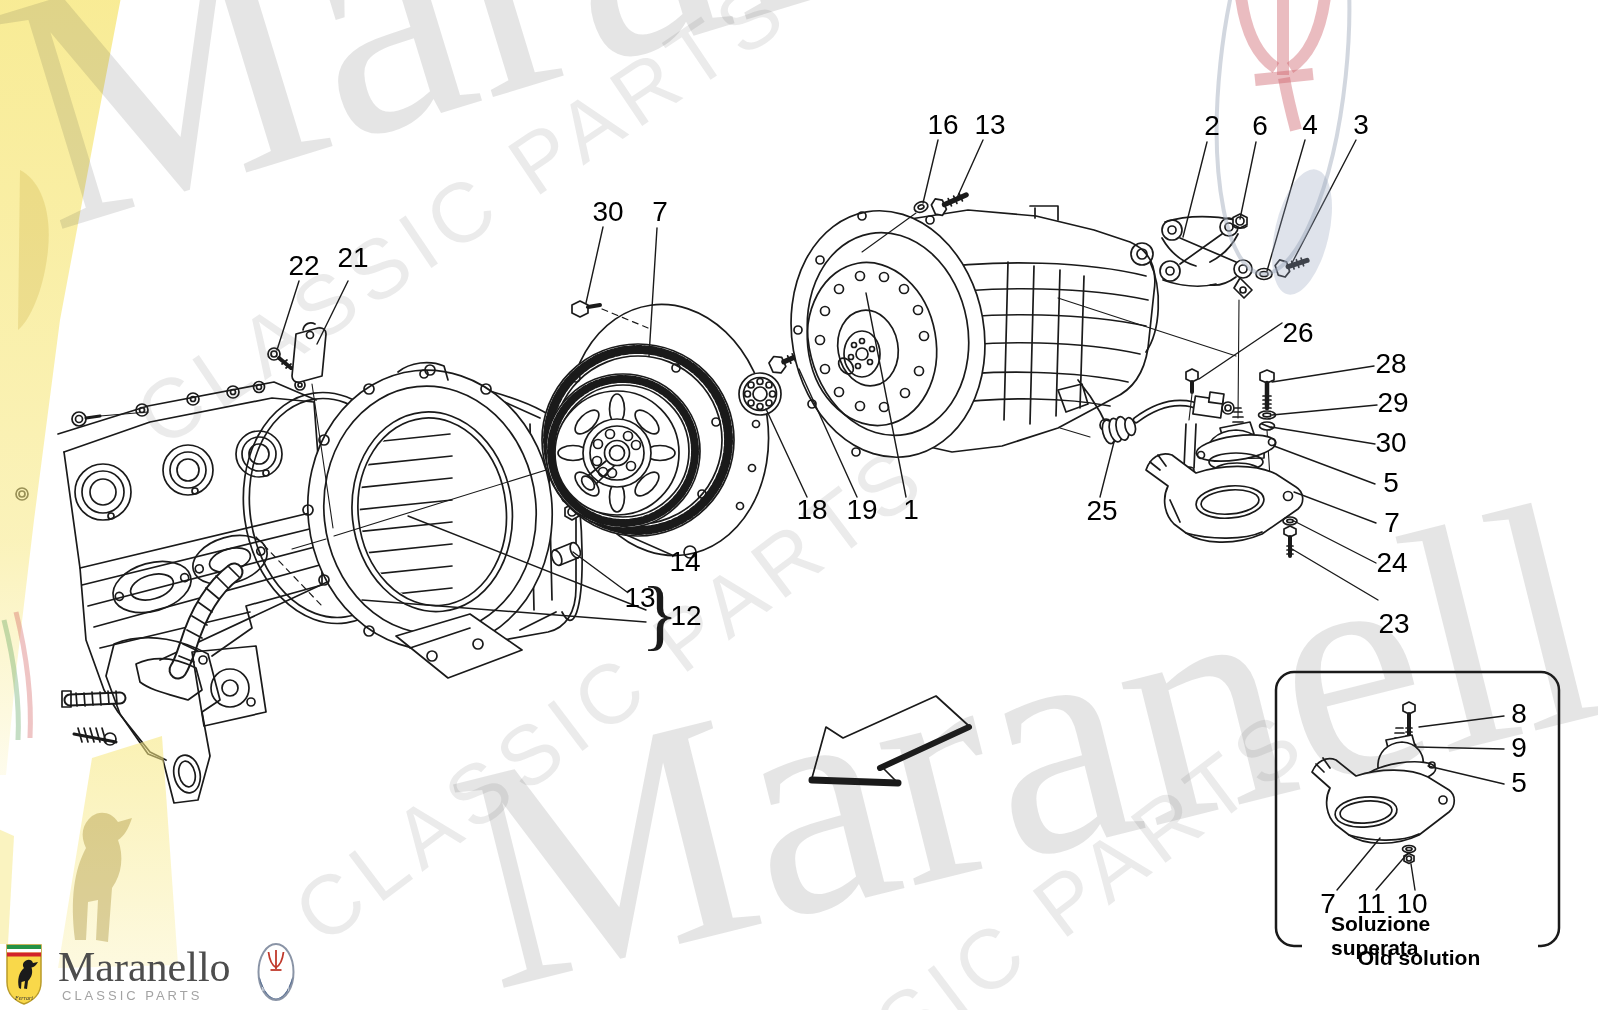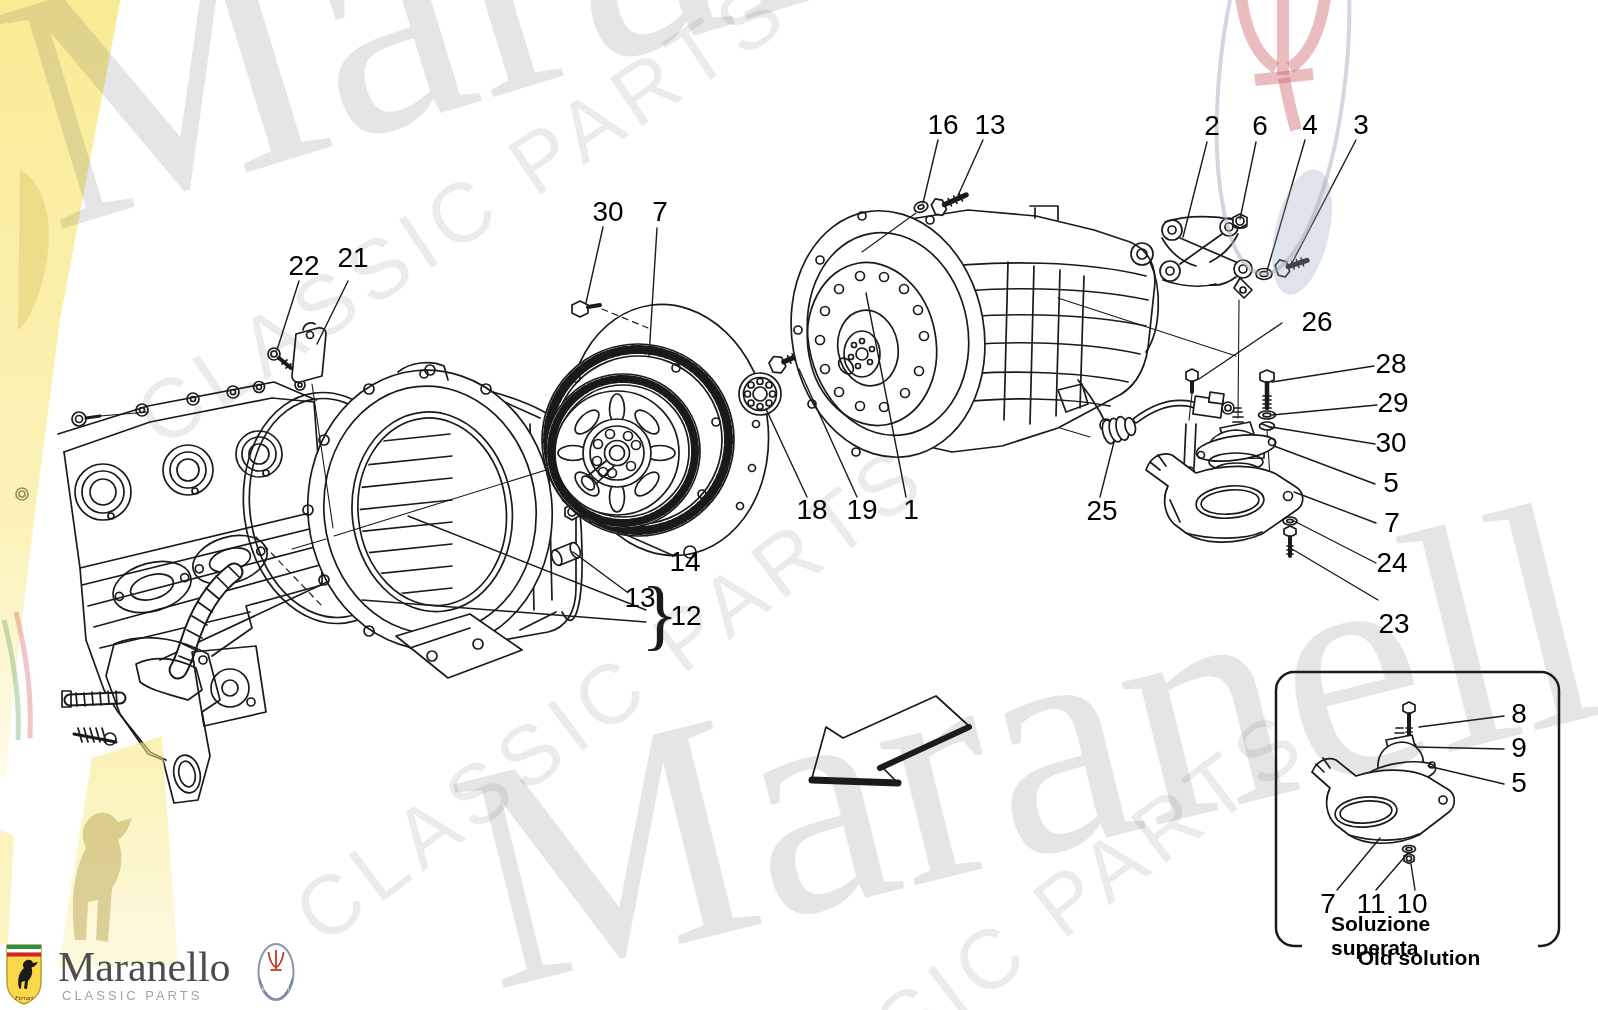--- a/index.html
+++ b/index.html
@@ -552,21 +552,21 @@
       <div class="callout" style="left: 943px; top: 125px;">16</div>
       <div class="callout" style="left: 990px; top: 125px;">13</div>
       <div class="callout" style="left: 1212px; top: 126px;">2</div>
       <div class="callout" style="left: 1260px; top: 126px;">6</div>
       <div class="callout" style="left: 1310px; top: 125px;">4</div>
       <div class="callout" style="left: 1361px; top: 125px;">3</div>
       <div class="callout" style="left: 608px; top: 212px;">30</div>
       <div class="callout" style="left: 660px; top: 212px;">7</div>
       <div class="callout" style="left: 304px; top: 266px;">22</div>
       <div class="callout" style="left: 353px; top: 258px; text-align: center;">21</div>
-      <div class="callout" style="left: 1298px; top: 322px; margin-left: 19px;">26</div>
+      <div class="callout" style="left: 1298px; top: 333px;">26</div>
       <div class="callout" style="left: 1391px; top: 364px;">28</div>
       <div class="callout" style="left: 1393px; top: 403px;">29</div>
       <div class="callout" style="left: 1391px; top: 443px;">30</div>
       <div class="callout" style="left: 1391px; top: 483px;">5</div>
       <div class="callout" style="left: 1392px; top: 523px;">7</div>
       <div class="callout" style="left: 1392px; top: 563px;">24</div>
       <div class="callout" style="left: 1394px; top: 624px;">23</div>
       <div class="callout" style="left: 1102px; top: 511px;">25</div>
       <div class="callout" style="left: 812px; top: 510px;">18</div>
       <div class="callout" style="left: 862px; top: 510px;">19</div>

